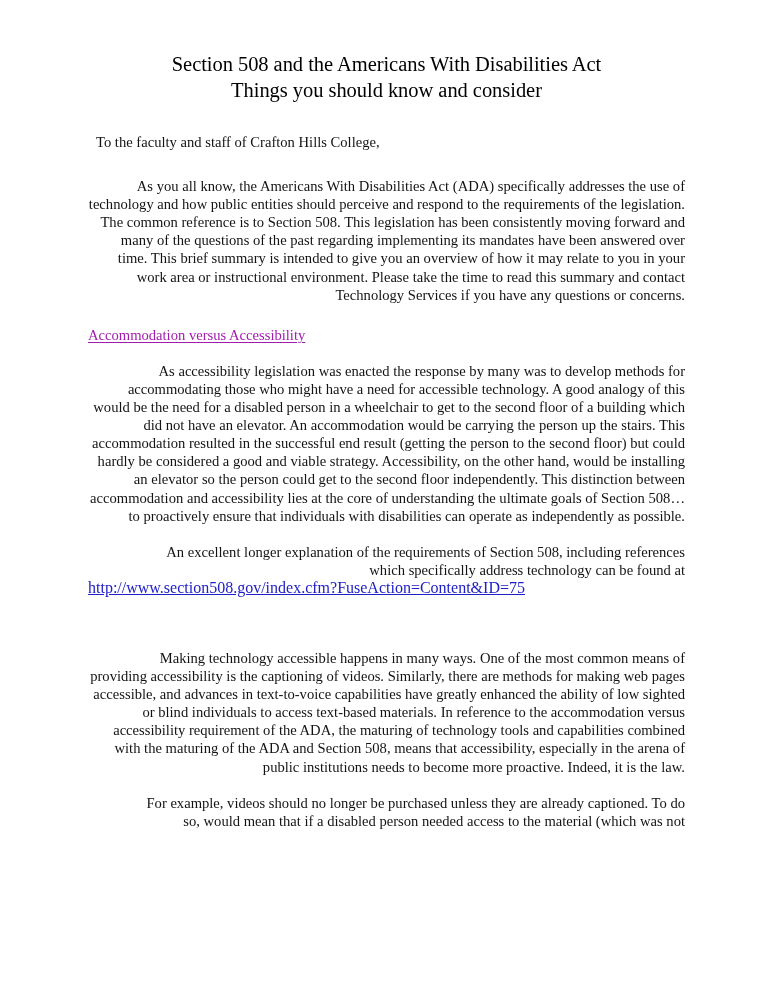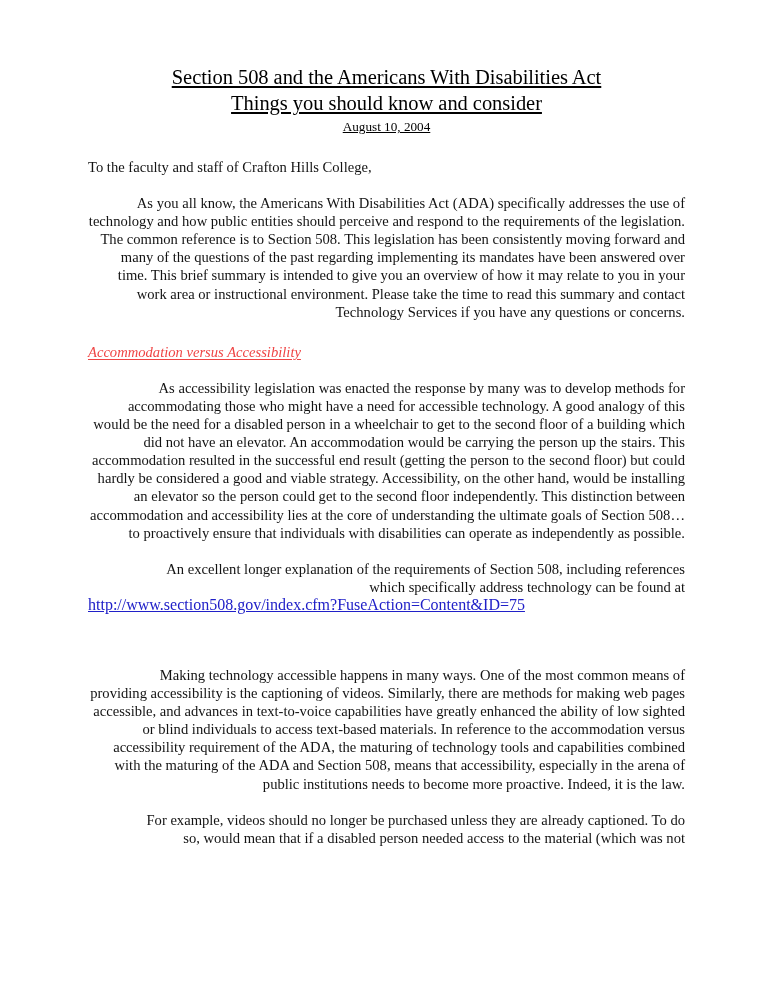--- a/index.html
+++ b/index.html
@@ -27,23 +27,22 @@
 
   .content {
     position: absolute;
     left: 88px;
     top: 0;
     width: 597px;
   }
 
   
   .title-block {
-    padding-top: 65px;
+    padding-top: 52px;
     text-align: center;
-    text-decoration: underline;
   }
   .title-line {
     font-size: 20.5px;
     line-height: 25px;
     letter-spacing: -0.05px;
     white-space: nowrap;
   }
   .title-line-2 {
     font-size: 20.5px;
     line-height: 26px;
@@ -65,33 +64,32 @@
   .para.indent {
     text-indent: 52px;
   }
   .spacer-md { height: 18px; }
   .spacer-lg { height: 22px; }
   .spacer-xxl { height: 34px; }
 
   .salutation {
     font-size: 14.6px;
     line-height: 18.1px;
-    margin: 0;
+    margin: 8px;
     color: #131313;
   }
 
   
   .section-heading {
     font-size: 14.6px;
     line-height: 18.1px;
     margin: 0;
     font-weight: normal;
-    color: #ef4444;
+    color: #a21caf;
     display: block;
-    font-style: italic;
   }
   .section-heading span {
     text-decoration: underline;
     text-underline-offset: 1.5px;
   }
 
   
   .doc-link {
     font-size: 16px;
     line-height: 18.1px;
@@ -103,21 +101,20 @@
 </style>
 </head>
 <body>
 
 <div class="page">
   <div class="content">
 
     <div class="title-block">
       <div class="title-line">Section 508 and the Americans With Disabilities Act</div>
       <div class="title-line title-line-2">Things you should know and consider</div>
-      <div class="doc-date">August 10, 2004</div>
     </div>
 
     <div class="spacer-lg"></div>
 
     <p class="salutation">To the faculty and staff of Crafton Hills College,</p>
 
     <div class="spacer-md"></div>
 
     <p class="para">As you all know, the Americans With Disabilities Act (ADA) specifically addresses the use of technology and how public entities should perceive and respond to the requirements of the legislation.  The common reference is to Section 508.  This legislation has been consistently moving forward and many of the questions of the past regarding implementing its mandates have been answered over time.  This brief summary is intended to give you an overview of how it may relate to you in your work area or instructional environment.  Please take the time to read this summary and contact Technology Services if you have any questions or concerns.</p>
 

